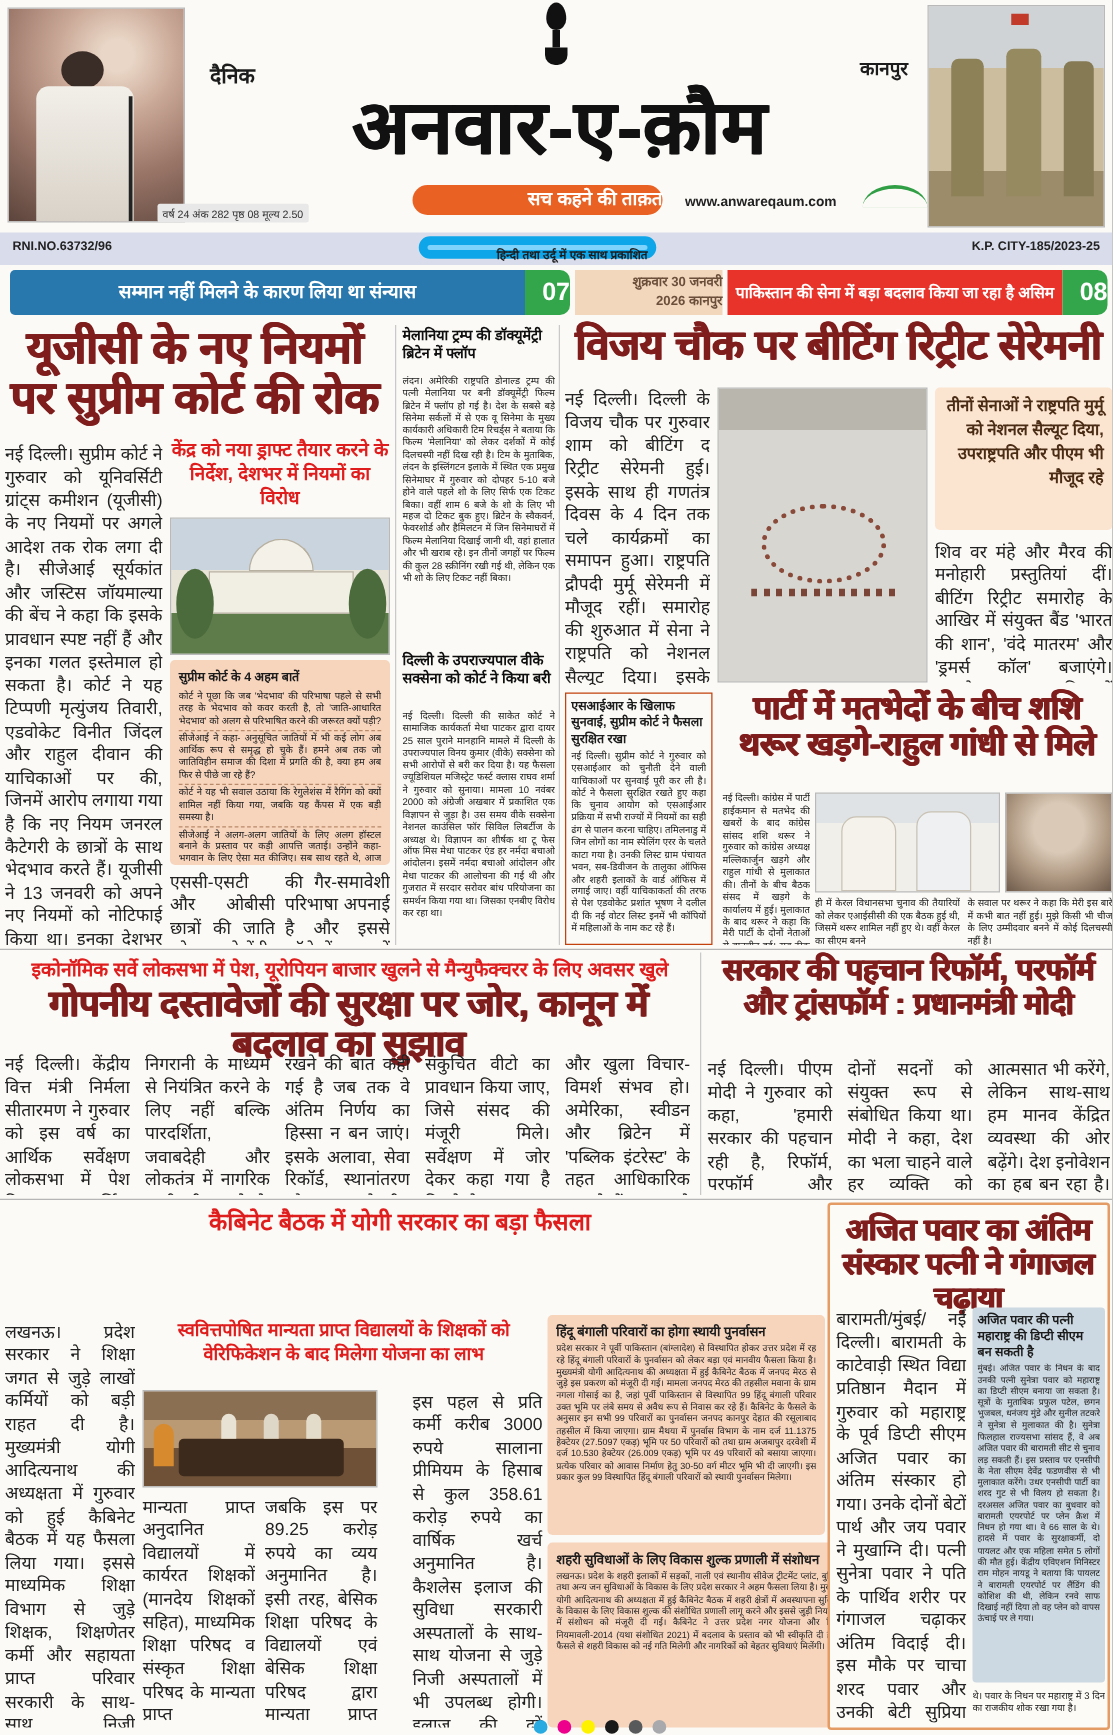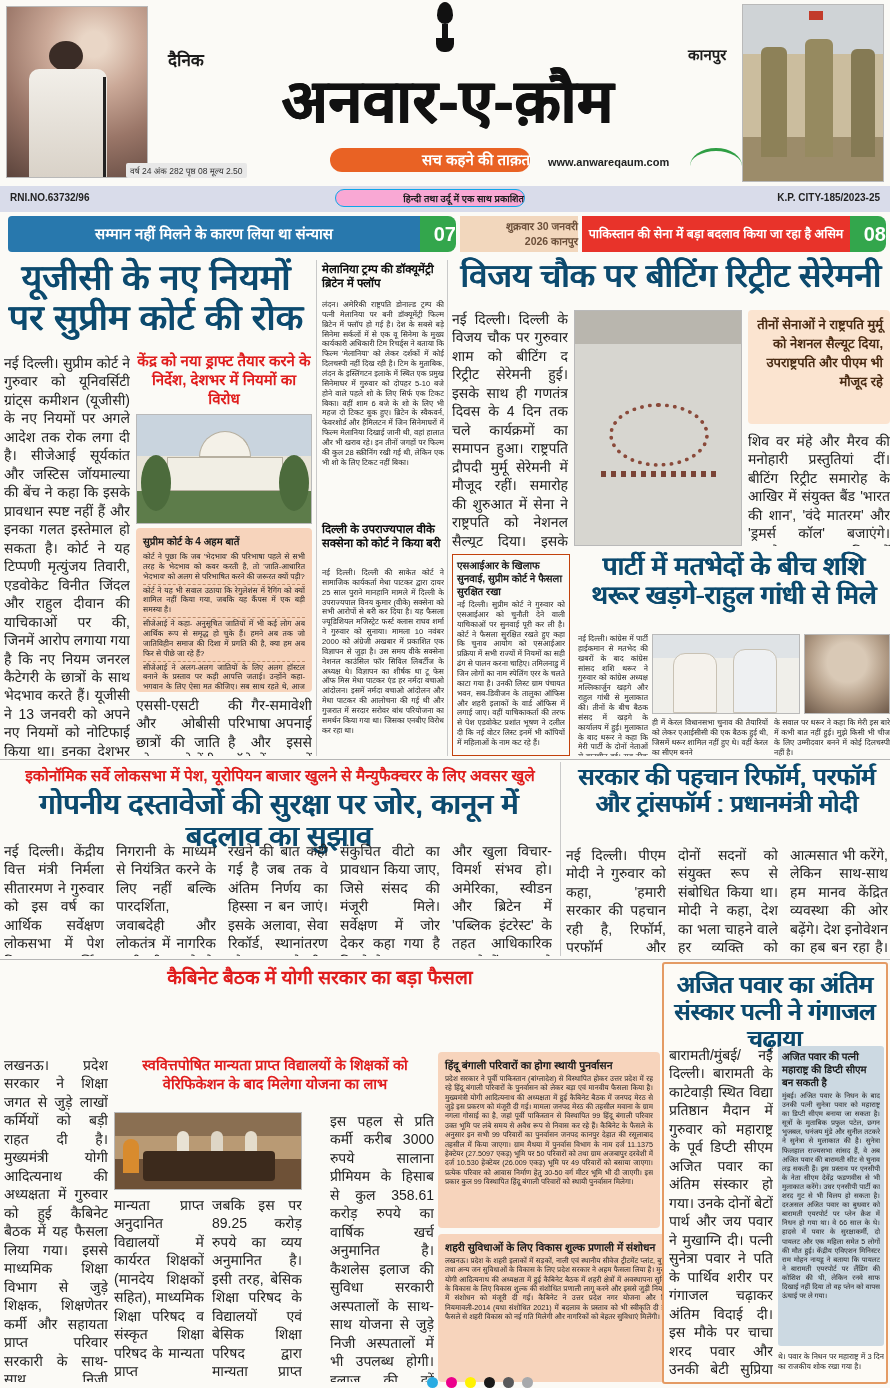--- a/index.html
+++ b/index.html
@@ -8,21 +8,21 @@
   .abs{position:absolute;box-sizing:border-box;}
   .body{font-size:14px;line-height:1.32;text-align:justify;color:#222;overflow:hidden;}
   .bodys{font-size:7.6px;line-height:1.3;text-align:justify;color:#222;overflow:hidden;}
   .center{text-align:right;}
   .bold{font-weight:bold;}
   .thick{text-shadow:.7px 0 0 currentColor,-.7px 0 0 currentColor;}
   .sechead{font-weight:bold;font-size:11.5px;line-height:1.25;color:#0e0e0e;}
   .vrule{width:1px;background:#c9c9c9;}
   .hrule{height:1px;background:#b5b5b5;}
   .photo{border:1px solid #b9b9b9;overflow:hidden;}
-  .headline{font-weight:normal;color:#0c4a6e;line-height:1.12;text-align:center;}
+  .headline{font-weight:bold;color:#7f1d1d;line-height:1.12;text-align:center;}
   .kicker{font-weight:bold;color:#e01d1d;text-align:center;}
   .peachbox{background:#f7d4bc;border-radius:4px;padding:6px 7px;overflow:hidden;}
   .dot{display:inline-block;width:11px;height:11px;border-radius:50%;margin:0 4px;}
 </style>
 </head>
 <body>
 
 <div id="page">
 
   <div class="abs photo" style="left:6px;top:6px;width:142px;height:172px;background:
@@ -54,21 +54,21 @@
   <div class="abs" style="left:126px;top:163px;font-size:8.5px;color:#333;background:#e8e8e8;padding:2px 4px;border-radius:2px;">वर्ष 24 अंक 282 पृष्ठ 08 मूल्य 2.50</div>
 
   <div class="abs center" style="left:330px;top:148px;width:200px;height:24px;background:#e96224;border-radius:13px;color:#fff;font-weight:bold;font-size:15px;line-height:24px;">
     <span>सच कहने की ताक़त</span>
   </div>
   <div class="abs bold" style="left:548px;top:156px;font-size:11px;color:#222;">www.anwareqaum.com</div>
   <div class="abs" style="left:690px;top:148px;width:52px;height:18px;border-top:3px solid #2f9e44;border-radius:50%/100% 100% 0 0;"></div>
 
   <div class="abs" style="left:0;top:186px;width:890px;height:26px;background:#d9dcea;">
     <div class="abs bold" style="left:10px;top:6px;font-size:10px;color:#222;">RNI.NO.63732/96</div>
-    <div class="abs center" style="left:335px;top:3px;width:190px;height:18px;background:#f9a8d4;border-radius:10px;border:1px solid #0ea5e9;font-size:9.5px;font-weight:bold;line-height:18px;">
+    <div class="abs center" style="left:335px;top:3px;width:190px;height:18px;background:#7dd3fc;border-radius:10px;border:7px solid #0ea5e9;font-size:9.5px;font-weight:bold;line-height:18px;">
       <span>हिन्दी तथा उर्दू में एक साथ प्रकाशित</span>
     </div>
     <div class="abs bold" style="right:10px;top:6px;font-size:10px;color:#222;">K.P. CITY-185/2023-25</div>
   </div>
 
   <div class="abs" style="left:8px;top:216px;width:412px;height:36px;background:#2878ad;border-radius:4px 0 0 4px;color:#fff;font-weight:bold;font-size:15px;text-align:center;line-height:36px;">
     <span>सम्मान नहीं मिलने के कारण लिया था संन्यास</span>
   </div>
   <div class="abs center" style="left:420px;top:216px;width:36px;height:36px;background:#33a64c;border-radius:0 8px 8px 0;color:#fff;font-weight:bold;font-size:20px;line-height:36px;">
     <span>07</span>
@@ -92,22 +92,22 @@
   <div class="abs photo" style="left:136px;top:414px;width:176px;height:110px;background:linear-gradient(180deg,#c9d4de 0 38%,#e8e4d8 38% 70%,#5d7c4a 70% 100%);">
     <div class="abs" style="left:62px;top:16px;width:52px;height:26px;background:#f4f1e8;border-radius:26px 26px 0 0;border:1px solid #b7b0a0;"></div>
     <div class="abs" style="left:30px;top:42px;width:116px;height:34px;background:#f1eee4;border:1px solid #b7b0a0;"></div>
     <div class="abs" style="left:4px;top:40px;width:30px;height:56px;background:#4c6b3c;border-radius:50%;"></div>
     <div class="abs" style="left:142px;top:40px;width:30px;height:56px;background:#4c6b3c;border-radius:50%;"></div>
   </div>
 
   <div class="abs peachbox" style="left:136px;top:528px;width:176px;height:164px;">
     <div class="bold" style="font-size:10px;margin-bottom:3px;">सुप्रीम कोर्ट के 4 अहम बातें</div>
     <div class="bodys" style="border-bottom:1px dashed #b98a6a;padding:1px 0 2px;">कोर्ट ने पूछा कि जब 'भेदभाव' की परिभाषा पहले से सभी तरह के भेदभाव को कवर करती है, तो 'जाति-आधारित भेदभाव' को अलग से परिभाषित करने की जरूरत क्यों पड़ी?</div>
+    <div class="bodys" style="border-bottom:1px dashed #b98a6a;padding:1px 0 2px;">सीजेआई ने कहा- अनुसूचित जातियों में भी कई लोग अब आर्थिक रूप से समृद्ध हो चुके हैं। हमने अब तक जो जातिविहीन समाज की दिशा में प्रगति की है, क्या हम अब फिर से पीछे जा रहे हैं?</div>
     <div class="bodys" style="border-bottom:1px dashed #b98a6a;padding:1px 0 2px;">कोर्ट ने यह भी सवाल उठाया कि रेगुलेशंस में रैगिंग को क्यों शामिल नहीं किया गया, जबकि यह कैंपस में एक बड़ी समस्या है।</div>
-    <div class="bodys" style="border-bottom:1px dashed #b98a6a;padding:1px 0 2px;">सीजेआई ने कहा- अनुसूचित जातियों में भी कई लोग अब आर्थिक रूप से समृद्ध हो चुके हैं। हमने अब तक जो जातिविहीन समाज की दिशा में प्रगति की है, क्या हम अब फिर से पीछे जा रहे हैं?</div>
     <div class="bodys" style="padding:1px 0 2px;">सीजेआई ने अलग-अलग जातियों के लिए अलग हॉस्टल बनाने के प्रस्ताव पर कड़ी आपत्ति जताई। उन्होंने कहा- भगवान के लिए ऐसा मत कीजिए। सब साथ रहते थे, आज इंटर-कास्ट मैरिज भी होती है। भारत की शैक्षणिक संस्थानों में भी दिखनी चाहिए।</div>
   </div>
 
   <div class="abs body" style="left:136px;top:696px;width:84px;height:60px;">एससी-एसटी और ओबीसी छात्रों की जाति को देखेंगी। सरकार का कहना है कि ये बदलाव उच्च शिक्षा में निष्पक्षता और जवाबदेही के लिए किए गए हैं। हालांकि, सवर्ण जाति के स्टूडेंट्स का आरोप है कि नए नियमों ने जाति आधारित भेदभाव</div>
   <div class="abs body" style="left:228px;top:696px;width:84px;height:60px;">की गैर-समावेशी परिभाषा अपनाई है और इससे कॉलेजों में अराजकता पैदा होगी। सवर्ण जाति के स्टूडेंट्स का आरोप है कि नए नियमों में सवर्ण छात्र 'स्वाभाविक अपराधी' बना दिए गए हैं। इससे उनके खिलाफ भेदभाव को बढ़ावा मिलेगा।</div>
 
   <div class="abs vrule" style="left:316px;top:260px;height:496px;"></div>
 
   <div class="abs sechead" style="left:322px;top:262px;width:122px;height:36px;">मेलानिया ट्रम्प की डॉक्यूमेंट्री ब्रिटेन में फ्लॉप</div>
   <div class="abs bodys" style="left:322px;top:300px;width:122px;height:216px;">लंदन। अमेरिकी राष्ट्रपति डोनाल्ड ट्रम्प की पत्नी मेलानिया पर बनी डॉक्यूमेंट्री फिल्म ब्रिटेन में फ्लॉप हो गई है। देश के सबसे बड़े सिनेमा सर्कलों में से एक वू सिनेमा के मुख्य कार्यकारी अधिकारी टिम रिचर्ड्स ने बताया कि फिल्म 'मेलानिया' को लेकर दर्शकों में कोई दिलचस्पी नहीं दिख रही है। टिम के मुताबिक, लंदन के इस्लिंगटन इलाके में स्थित एक प्रमुख सिनेमाघर में गुरुवार को दोपहर 5-10 बजे होने वाले पहले शो के लिए सिर्फ एक टिकट बिका। वहीं शाम 6 बजे के शो के लिए भी महज दो टिकट बुक हुए। ब्रिटेन के स्वैकवर्न, फेवरशोर्ड और हैमिलटन में जिन सिनेमाघरों में फिल्म मेलानिया दिखाई जानी थी, वहां हालात और भी खराब रहे। इन तीनों जगहों पर फिल्म की कुल 28 स्क्रीनिंग रखी गई थी, लेकिन एक भी शो के लिए टिकट नहीं बिका।</div>

